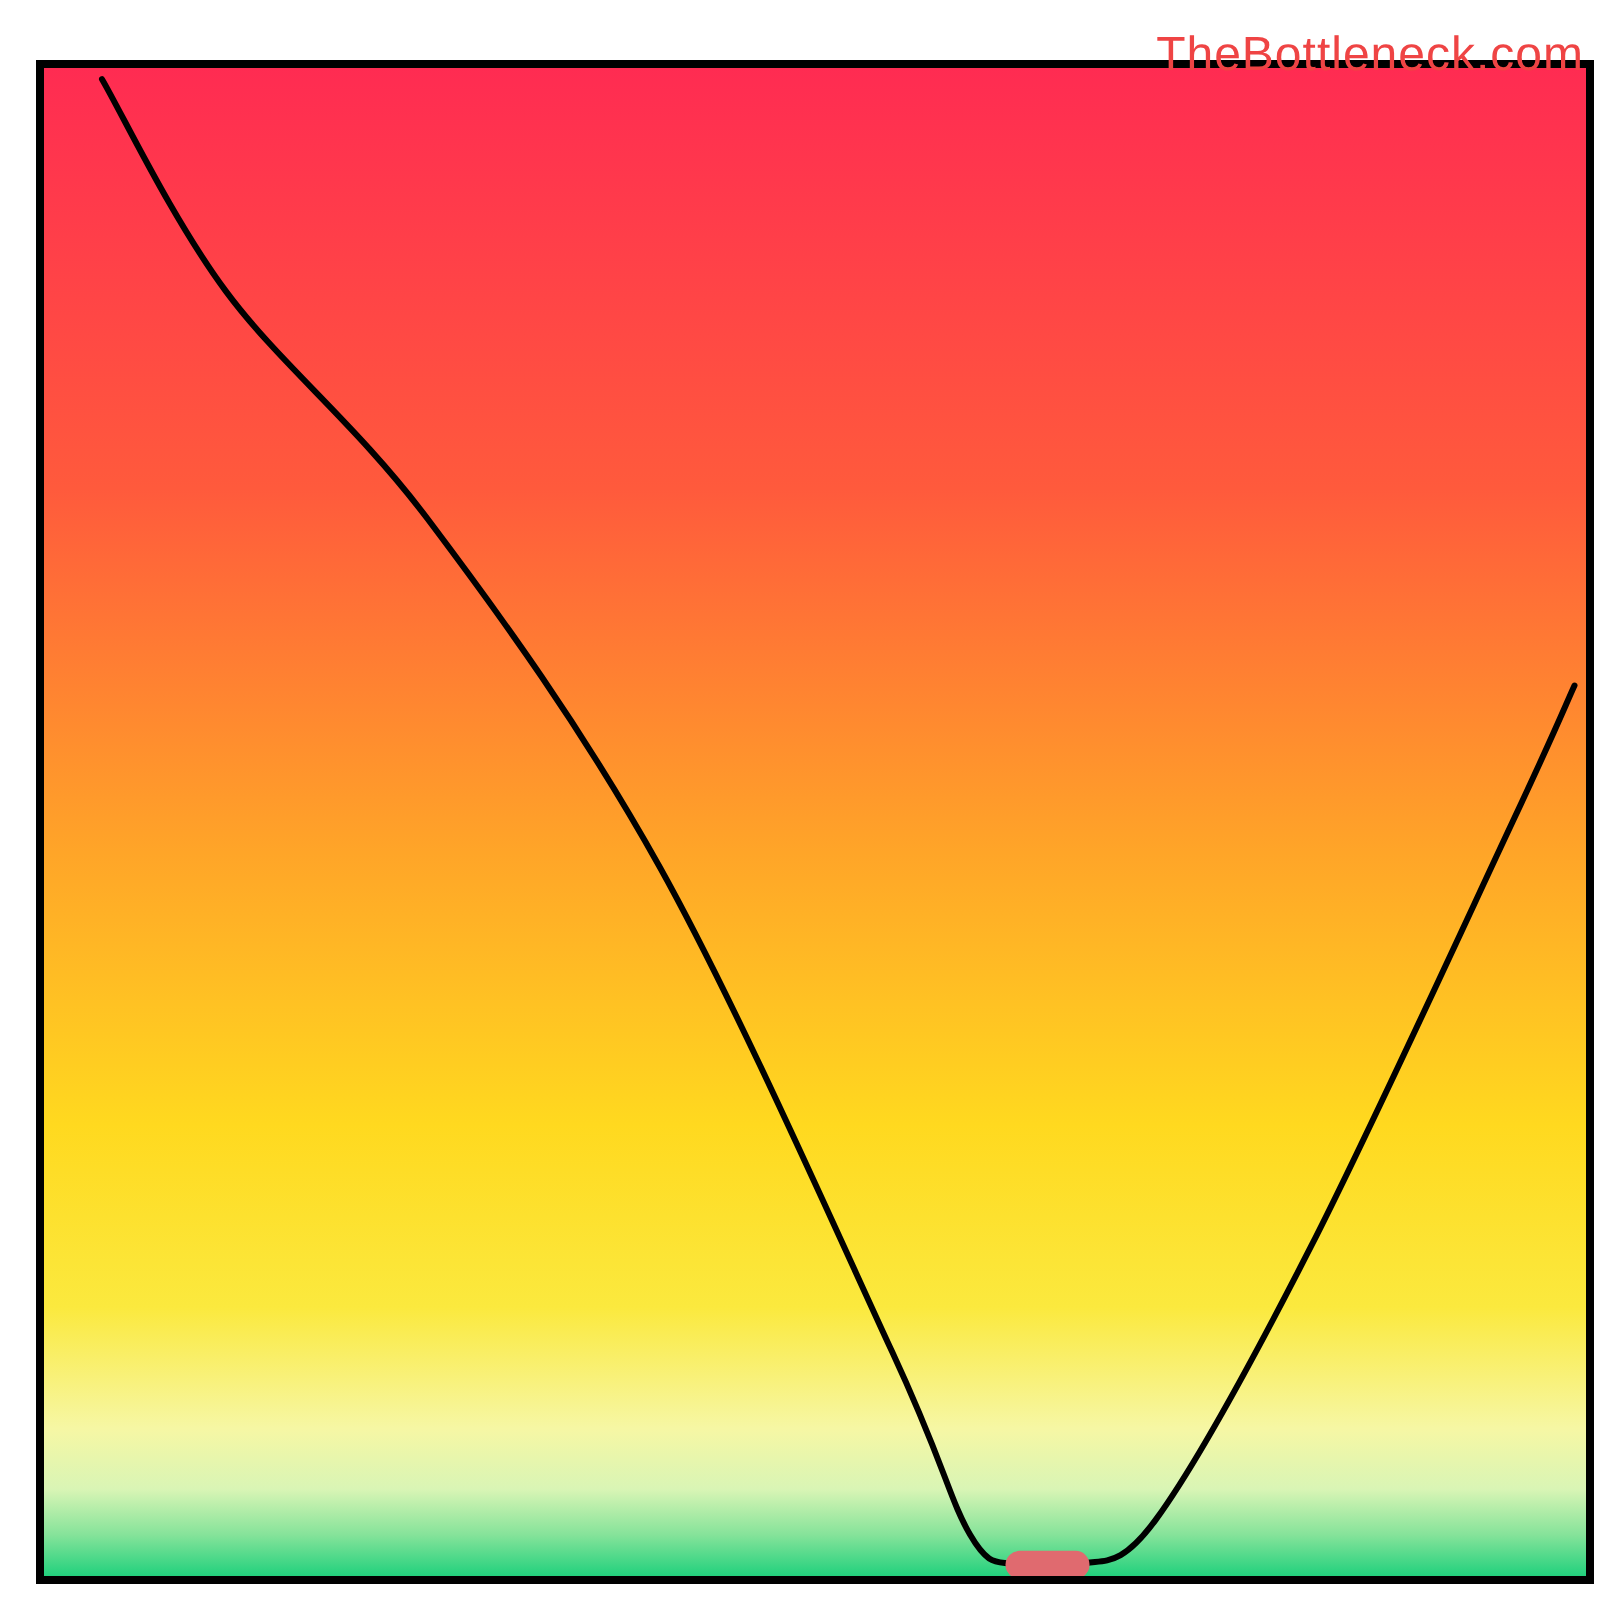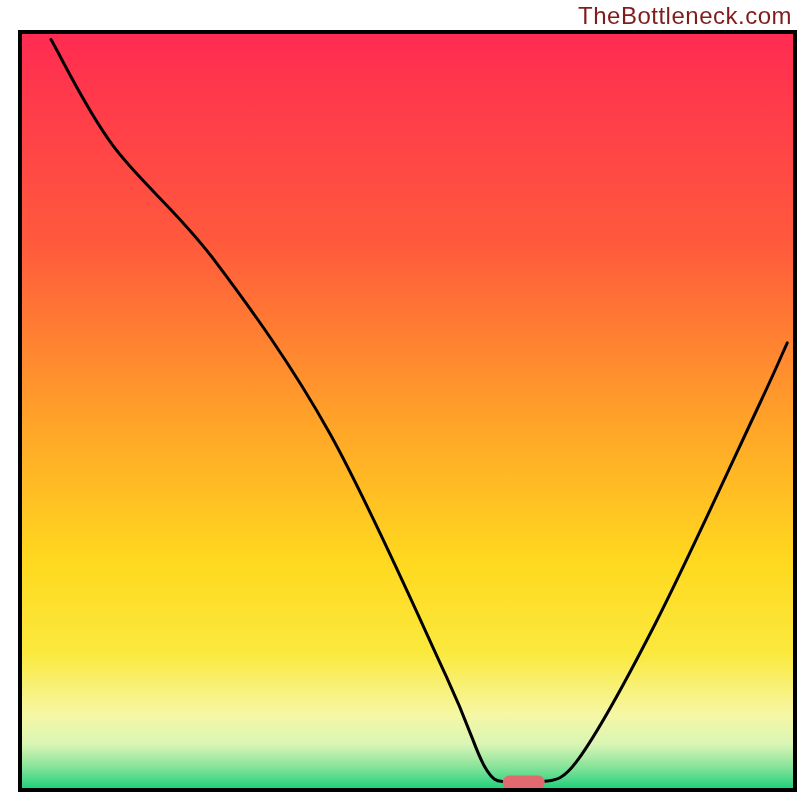--- a/index.html
+++ b/index.html
@@ -11,23 +11,23 @@
     background: #ffffff;
     font-family: Arial, Helvetica, sans-serif;
   }
   .container {
     position: relative;
     width: 800px;
     height: 800px;
   }
   .watermark {
     position: absolute;
-    top: 2px;
+    top: 14px;
     right: 8px;
-    color: #7f1d1d;
+    color: #ef4444;
     font-size: 24px;
     font-weight: 500;
     letter-spacing: 0.5px;
     z-index: 10;
   }
   svg.chart {
     position: absolute;
     left: 0;
     top: 0;
     width: 800px;

